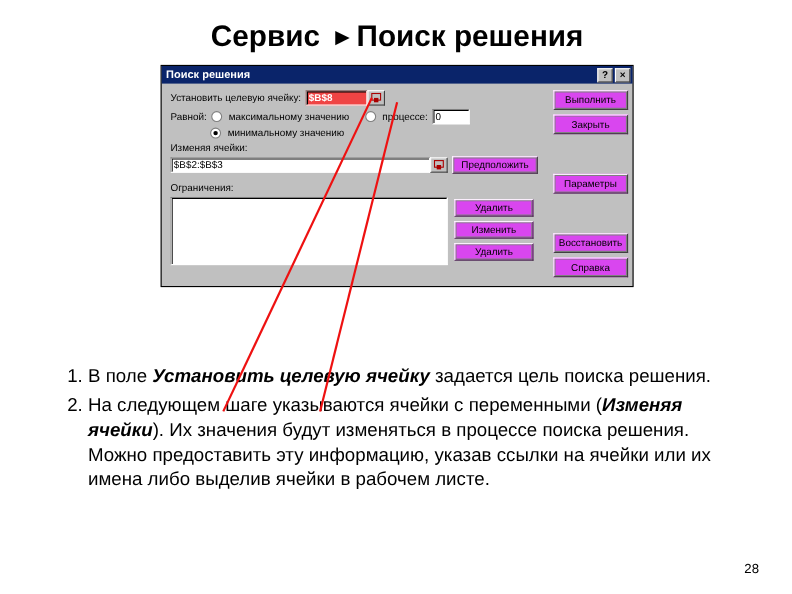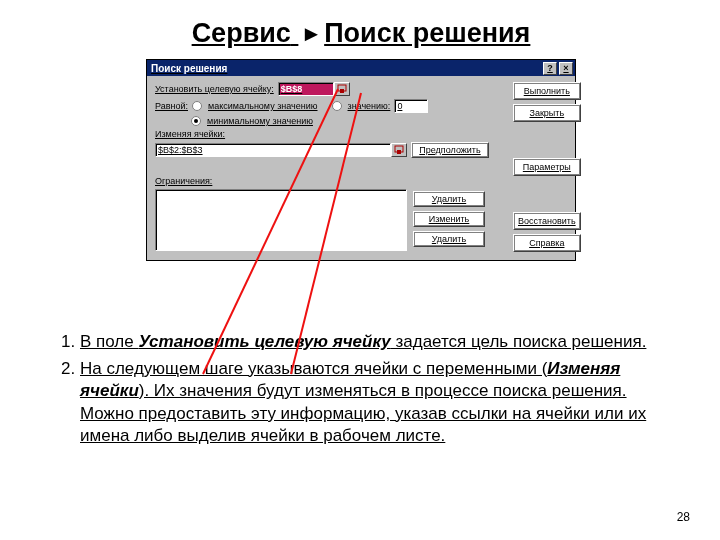--- a/index.html
+++ b/index.html
@@ -1,38 +1,38 @@
 <!DOCTYPE html>
 <html><head>
 <meta charset="utf-8">
 <style>
   * { box-sizing: border-box; margin: 0; padding: 0; }
   html, body { width: 720px; height: 540px; font-family: Arial, sans-serif; background: #fff; }
-  .page { width: 720px; height: 540px; position: relative; padding: 18px 36px 0 38px; text-decoration: underline; }
+  .page { width: 720px; height: 540px; position: relative; padding: 18px 36px 0 38px; }
   .title { text-align: center; font-size: 27px; margin-bottom: 10px; }
   .title .arrow { display: inline-block; margin: 0 2px; font-size: 22px; vertical-align: 1px; }
   .shot-wrap { position: relative; width: 430px; margin: 0 auto 14px auto; }
   
   .dlg { width: 430px; border: 1px solid #000; background: #c0c0c0; font-size: 9px; font-family: Tahoma, Arial, sans-serif; color: #000; }
   .titlebar { height: 16px; background: linear-gradient(#0a246a,#0a246a); color: #fff; display: flex; align-items: center; padding: 0 2px 0 4px; font-weight: bold; font-size: 10px; }
   .titlebar .spacer { flex: 1; }
   .tbtn { width: 14px; height: 13px; background: #c0c0c0; border: 1px solid #fff; border-right-color:#404040; border-bottom-color:#404040; margin-left: 2px; font-size: 9px; font-weight: bold; color:#000; text-align:center; line-height:11px; }
-  .dlg-body { display: flex; padding: 6px 6px 8px 8px; gap: 24px; }
+  .dlg-body { display: flex; padding: 6px 6px 8px 8px; gap: 14px; }
   .left { flex: 1; }
   .right { width: 88px; display: flex; flex-direction: column; gap: 4px; }
   .row { display: flex; align-items: center; gap: 4px; margin-bottom: 3px; }
   .lbl { white-space: nowrap; }
   .fld { height: 14px; background: #fff; border: 1px solid #808080; border-right-color:#fff; border-bottom-color:#fff; box-shadow: inset 1px 1px 0 #000; padding: 0 2px; font-size: 9px; line-height: 12px; overflow:hidden; }
-  .fld.sel { background:#be185d; color:#fff; font-weight:bold; }
+  .fld.sel { background:#ef4444; color:#fff; font-weight:bold; }
   .fld-group { display:flex; }
   .pick { width: 16px; height: 14px; background:#c0c0c0; border:1px solid #fff; border-right-color:#404040; border-bottom-color:#404040; display:flex; align-items:center; justify-content:center; }
   .pick svg { width:10px; height:10px; }
   .radio { width: 10px; height: 10px; border-radius: 50%; border: 1px solid #808080; background: #fff; display: inline-flex; align-items:center; justify-content:center; margin-right:2px; }
   .radio.on::after { content:""; width:4px; height:4px; border-radius:50%; background:#000; }
-  .btn { height: 18px; background: #ffffff; border: 1px solid #fff; border-right-color:#404040; border-bottom-color:#404040; box-shadow: 0 0 0 1px #808080 inset; font-size: 9px; display:flex; align-items:center; justify-content:center; padding: 0 4px; text-align:center; }
+  .btn { height: 18px; background: #d946ef; border: 1px solid #fff; border-right-color:#404040; border-bottom-color:#404040; box-shadow: 0 0 0 1px #808080 inset; font-size: 9px; display:flex; align-items:center; justify-content:center; padding: 0 4px; text-align:center; }
   .btn.small { height: 16px; width: 72px; text-align: right; }
   .listbox { width: 252px; height: 62px; background:#fff; border: 1px solid #808080; border-right-color:#fff; border-bottom-color:#fff; box-shadow: inset 1px 1px 0 #000; }
   .constraints-line { display:flex; gap:6px; align-items:flex-start; }
   .cbtns { display:flex; flex-direction:column; gap:4px; padding-top:2px; }
   
   .lines { position:absolute; left:0; top:0; pointer-events:none; }
   
   ol.items { list-style: decimal; padding-left: 42px; font-size: 17px; line-height: 1.33; }
   ol.items li { margin-bottom: 4px; }
   .bi { font-weight: bold; font-style: italic; }
@@ -68,21 +68,21 @@
                   </svg>
               </div>
             </div>
           </div>
           <div class="row">
             <span class="lbl">Равной:</span>
             <span class="radio"></span>
             <span class="lbl">максимальному значению</span>
             <span style="width:6px"></span>
             <span class="radio"></span>
-            <span class="lbl">значению:</span>
+            <span class="lbl">процессе:</span>
             <div class="fld" style="width:34px">0</div>
           </div>
           <div class="row" style="padding-left:36px">
             <span class="radio on"></span>
             <span class="lbl">минимальному значению</span>
           </div>
           <div class="row" style="margin-top:2px">
               <span class="lbl">Изменяя ячейки:</span>
             </div>
           <div class="row">
@@ -90,21 +90,21 @@
               <div class="fld" style="width:236px">$B$2:$B$3</div>
               <div class="pick">
                 <svg viewBox="0 0 10 10">
                     <rect x="1" y="1" width="8" height="6" fill="none" stroke="#a00" stroke-width="1"></rect>
                     <rect x="3" y="5" width="4" height="4" fill="#a00"></rect>
                   </svg>
               </div>
             </div>
             <div class="btn small" style="width:78px">Предположить</div>
           </div>
-          <div class="row" style="margin-top:18px">
+          <div class="row" style="margin-top:8px">
               <span class="lbl">Ограничения:</span>
             </div>
           <div class="constraints-line">
             <div class="listbox"></div>
             <div class="cbtns">
               <div class="btn small">Удалить</div>
               <div class="btn small">Изменить</div>
               <div class="btn small">Удалить</div>
             </div>
           </div>

